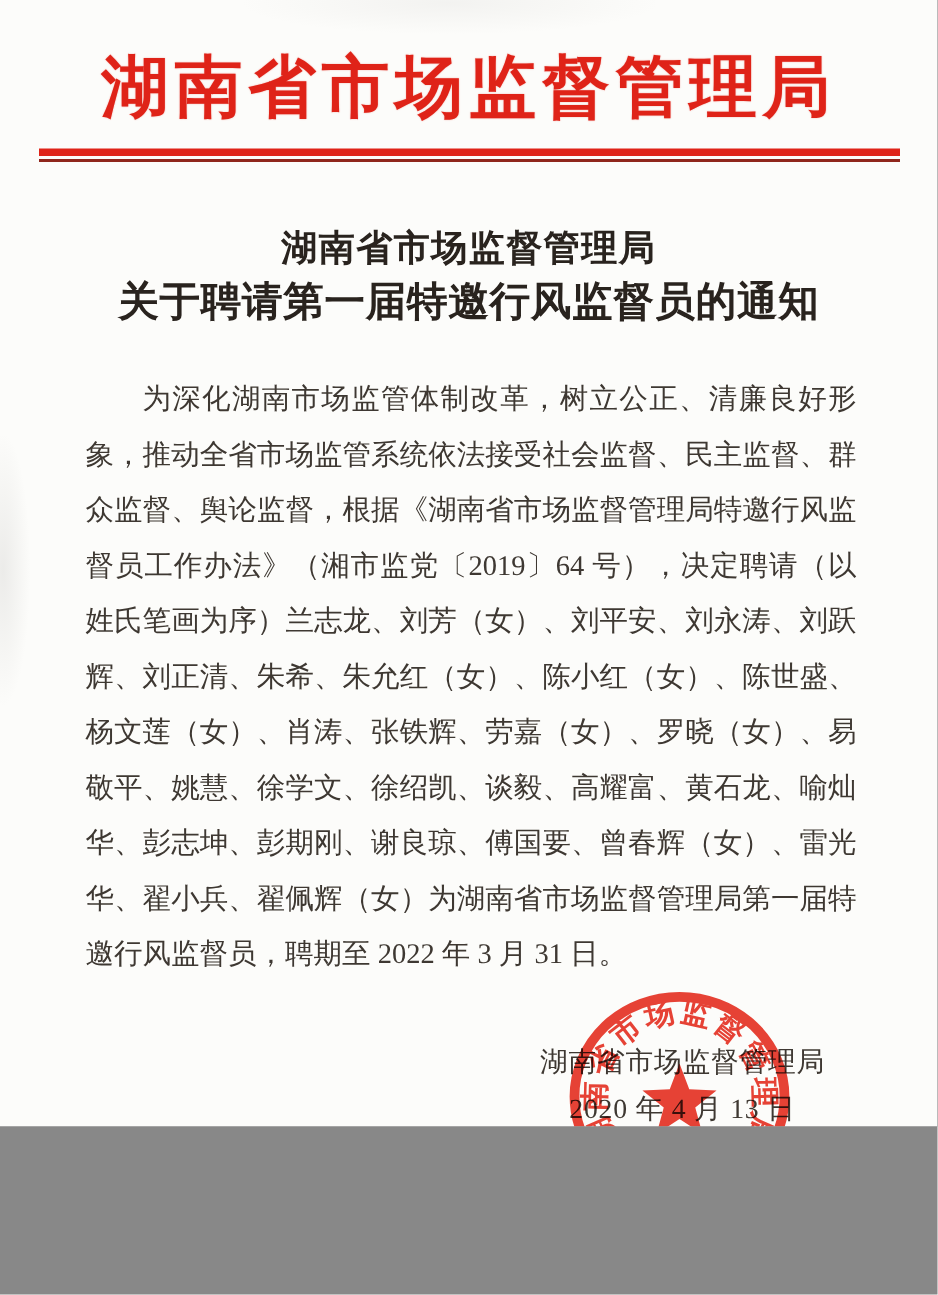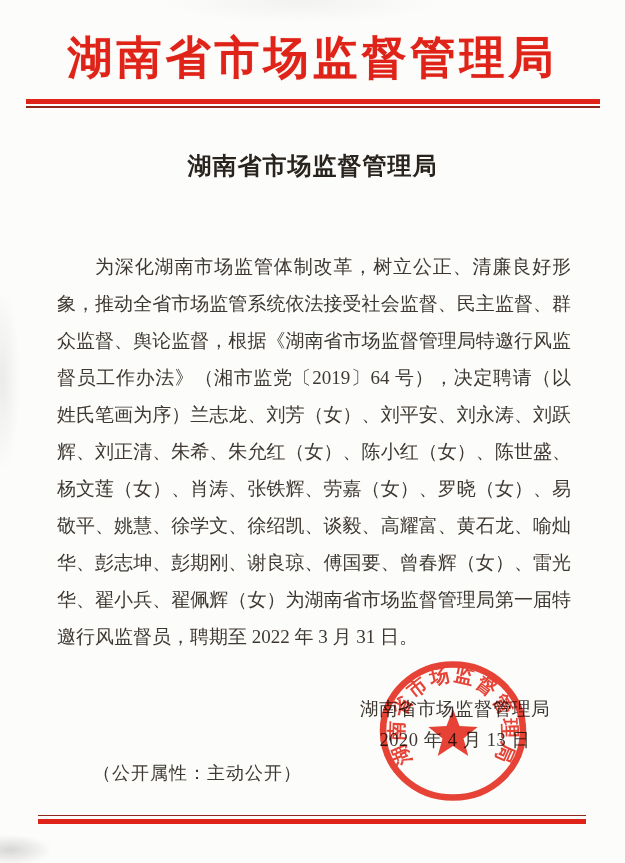--- a/index.html
+++ b/index.html
@@ -4,21 +4,21 @@
 <style>
   :root{
     --header-red:#df2318;
     --seal-red:#e73325;
     --ink:#3e3832;
     --rule-dark:#8f261c;
   }
   html,body{margin:0;padding:0;background:#888;}
   .page{
     position:relative;
-    width:625px;height:863px;
+    width:625px;height:751px;
     margin:0 auto;
     background:
       radial-gradient(60px 22px at 10px 850px, rgba(120,118,115,.28), transparent 70%),
       radial-gradient(26px 130px at 2px 380px, rgba(150,148,145,.16), transparent 70%),
       radial-gradient(200px 30px at 300px 2px, rgba(160,158,155,.10), transparent 70%),
       #fcfcfa;
     overflow:hidden;
     font-family:"Liberation Serif","DejaVu Serif",serif;
   }
 
@@ -90,20 +90,21 @@
 
 <div class="page">
 
   <div class="letterhead">湖南省市场监督管理局</div>
 
   <div class="rule rule-top-thick"></div>
   <div class="rule rule-top-thin"></div>
 
   <div class="doc-title">
     <div class="l1">湖南省市场监督管理局</div>
+    <div class="l2">关于聘请第一届特邀行风监督员的通知</div>
   </div>
 
   <div class="body-text">
     <p class="indent">为深化湖南市场监管体制改革，树立公正、清廉良好形象，推动全省市场监管系统依法接受社会监督、民主监督、群众监督、舆论监督，根据《湖南省市场监督管理局特邀行风监督员工作办法》（湘市监党〔2019〕64 号），决定聘请（以姓氏笔画为序）兰志龙、刘芳（女）、刘平安、刘永涛、刘跃辉、刘正清、朱希、朱允红（女）、陈小红（女）、陈世盛、杨文莲（女）、肖涛、张铁辉、劳嘉（女）、罗晓（女）、易敬平、姚慧、徐学文、徐绍凯、谈毅、高耀富、黄石龙、喻灿华、彭志坤、彭期刚、谢良琼、傅国要、曾春辉（女）、雷光华、翟小兵、翟佩辉（女）为湖南省市场监督管理局第一届特邀行风监督员，聘期至 2022 年 3 月 31 日。</p>
   </div>
 
   <div class="signature">
     <div>湖南省市场监督管理局</div>
     <div>2020 年 4 月 13 日</div>
   </div>

